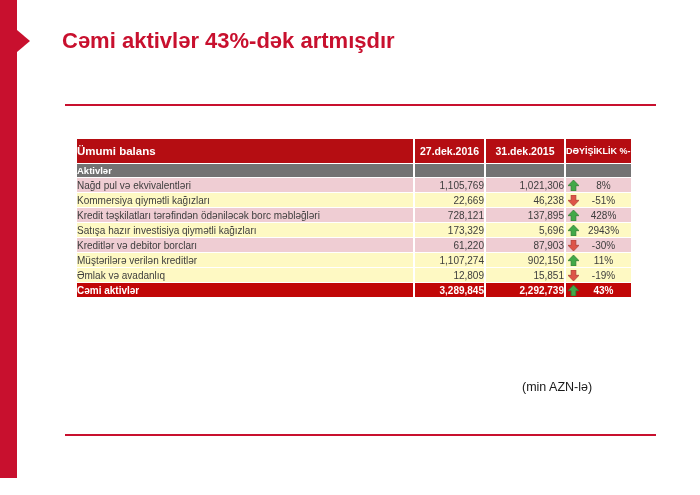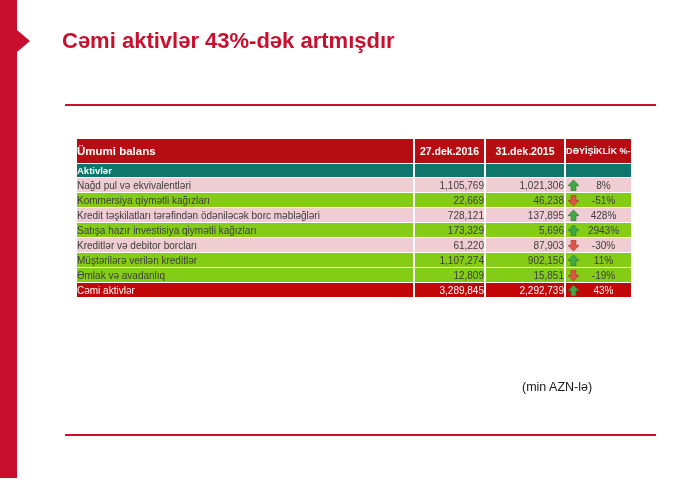--- a/index.html
+++ b/index.html
@@ -19,27 +19,27 @@
   .tbl-wrap{position:absolute;left:75px;top:138px;}
   table.balance{border-collapse:separate;border-spacing:2px 1.5px;table-layout:fixed;width:547px;}
   table.balance td,table.balance th{padding:0;margin:0;overflow:hidden;white-space:nowrap;}
 
   tr.head th{background:#B50D12;color:#ffffff;height:24px;font-weight:bold;vertical-align:middle;margin-top:11px;}
   th.h-label{width:336px;text-align:left;padding-left:6px;font-size:11.5px;}
   th.h-2016{width:69px;font-size:10.5px;text-align:center;}
   th.h-2015{width:78px;font-size:10.5px;text-align:center;}
   th.h-chg{width:65px;font-size:9px;text-align:center;vertical-align:bottom;padding-bottom:4px;}
 
-  tr.band td{background:#0f766e;color:#ffffff;height:13px;font-size:9.5px;font-weight:bold;margin-top:21px;}
+  tr.band td{background:#737373;color:#ffffff;height:13px;font-size:9.5px;font-weight:bold;margin-top:21px;}
   td.band-label{padding-left:5px;text-align:left;}
 
   tr.datarow td{height:14px;font-size:10px;color:#3d3d3d;}
   tr.dark td{background:#EFCDD3;}
-  tr.light td{background:#84cc16;}
-  tr.total td{background:#C10707;color:#ffffff;font-weight:normal;}
+  tr.light td{background:#fef9c3;}
+  tr.total td{background:#C10707;color:#ffffff;font-weight:bold;}
   td.label{padding-left:5px;text-align:left;}
   td.val{text-align:right;padding-right:6px;}
   td.chg .chgflex{display:flex;align-items:center;height:14px;}
   td.chg .arr{width:14px;display:flex;align-items:center;justify-content:center;flex:0 0 14px;}
   td.chg .pct{flex:1;text-align:center;padding-right:4px;}
 </style>
 </head>
 <body>
 
 <div class="page">

